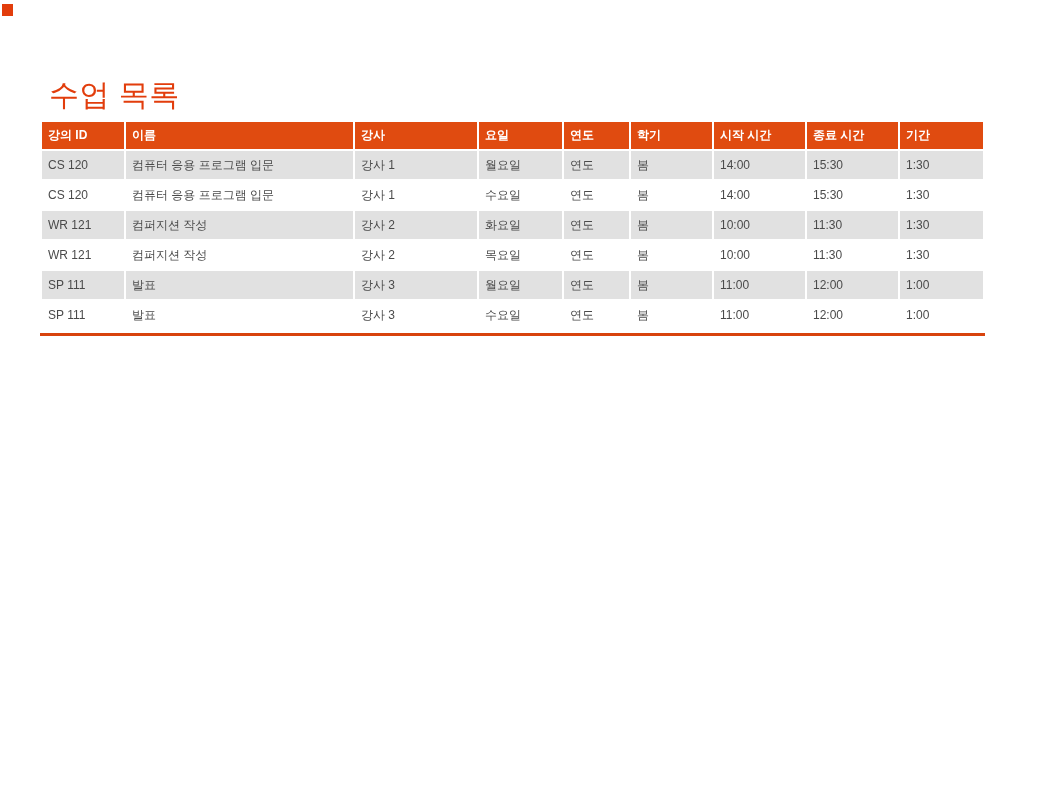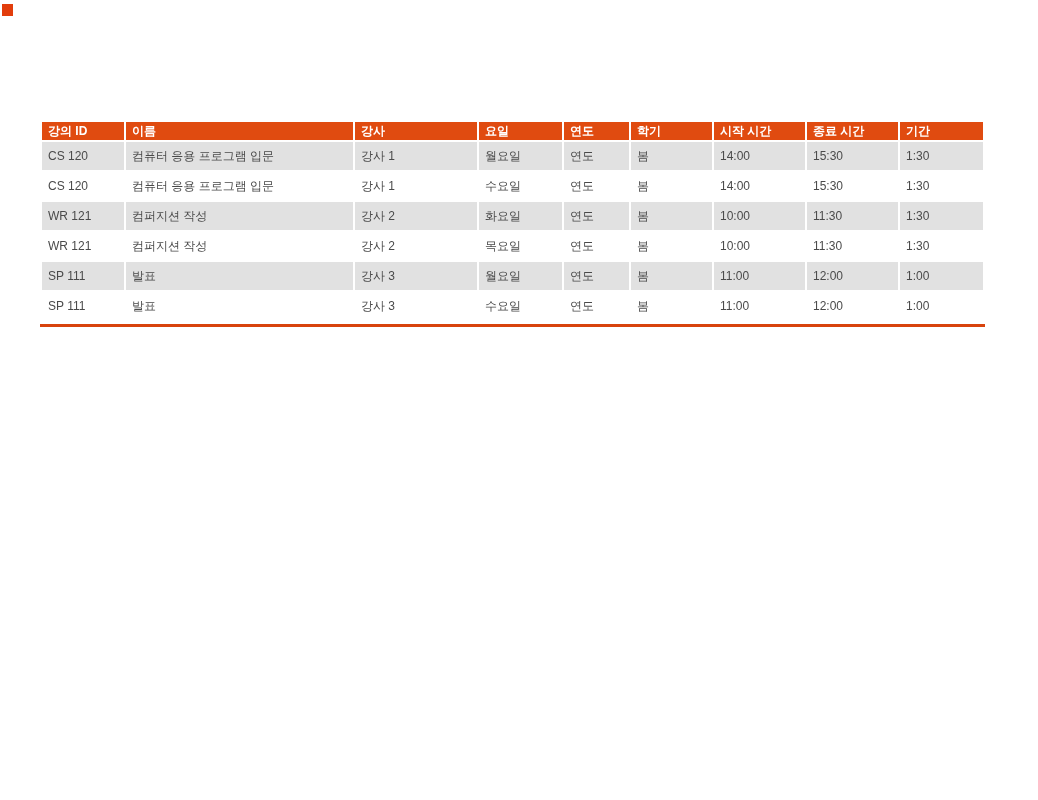--- a/index.html
+++ b/index.html
@@ -59,21 +59,21 @@
   col.c7 { width: 91px; }
   col.c8 { width: 91px; }
   col.c9 { width: 83px; }
 
   th {
     background: var(--accent);
     color: var(--header-text);
     font-size: 12px;
     font-weight: bold;
     text-align: left;
-    height: 18px;
+    height: 27px;
     padding: 0 2px 0 6px;
     overflow: hidden;
     white-space: nowrap;
   }
   td {
     background: #ffffff;
     color: var(--body-text);
     font-size: 12px;
     font-weight: 400;
     text-align: left;
@@ -91,20 +91,21 @@
     background: var(--bottom-border);
   }
 </style>
 </head>
 <body>
 
 <div class="worksheet">
 
   <div class="corner-mark"></div>
 
+  <h1 class="page-title">수업 목록</h1>
 
   <div class="table-wrap">
     <table class="class-list">
       <colgroup>
         <col class="c1">
           <col class="c2">
           <col class="c3">
           <col class="c4">
           <col class="c5">
         <col class="c6">

